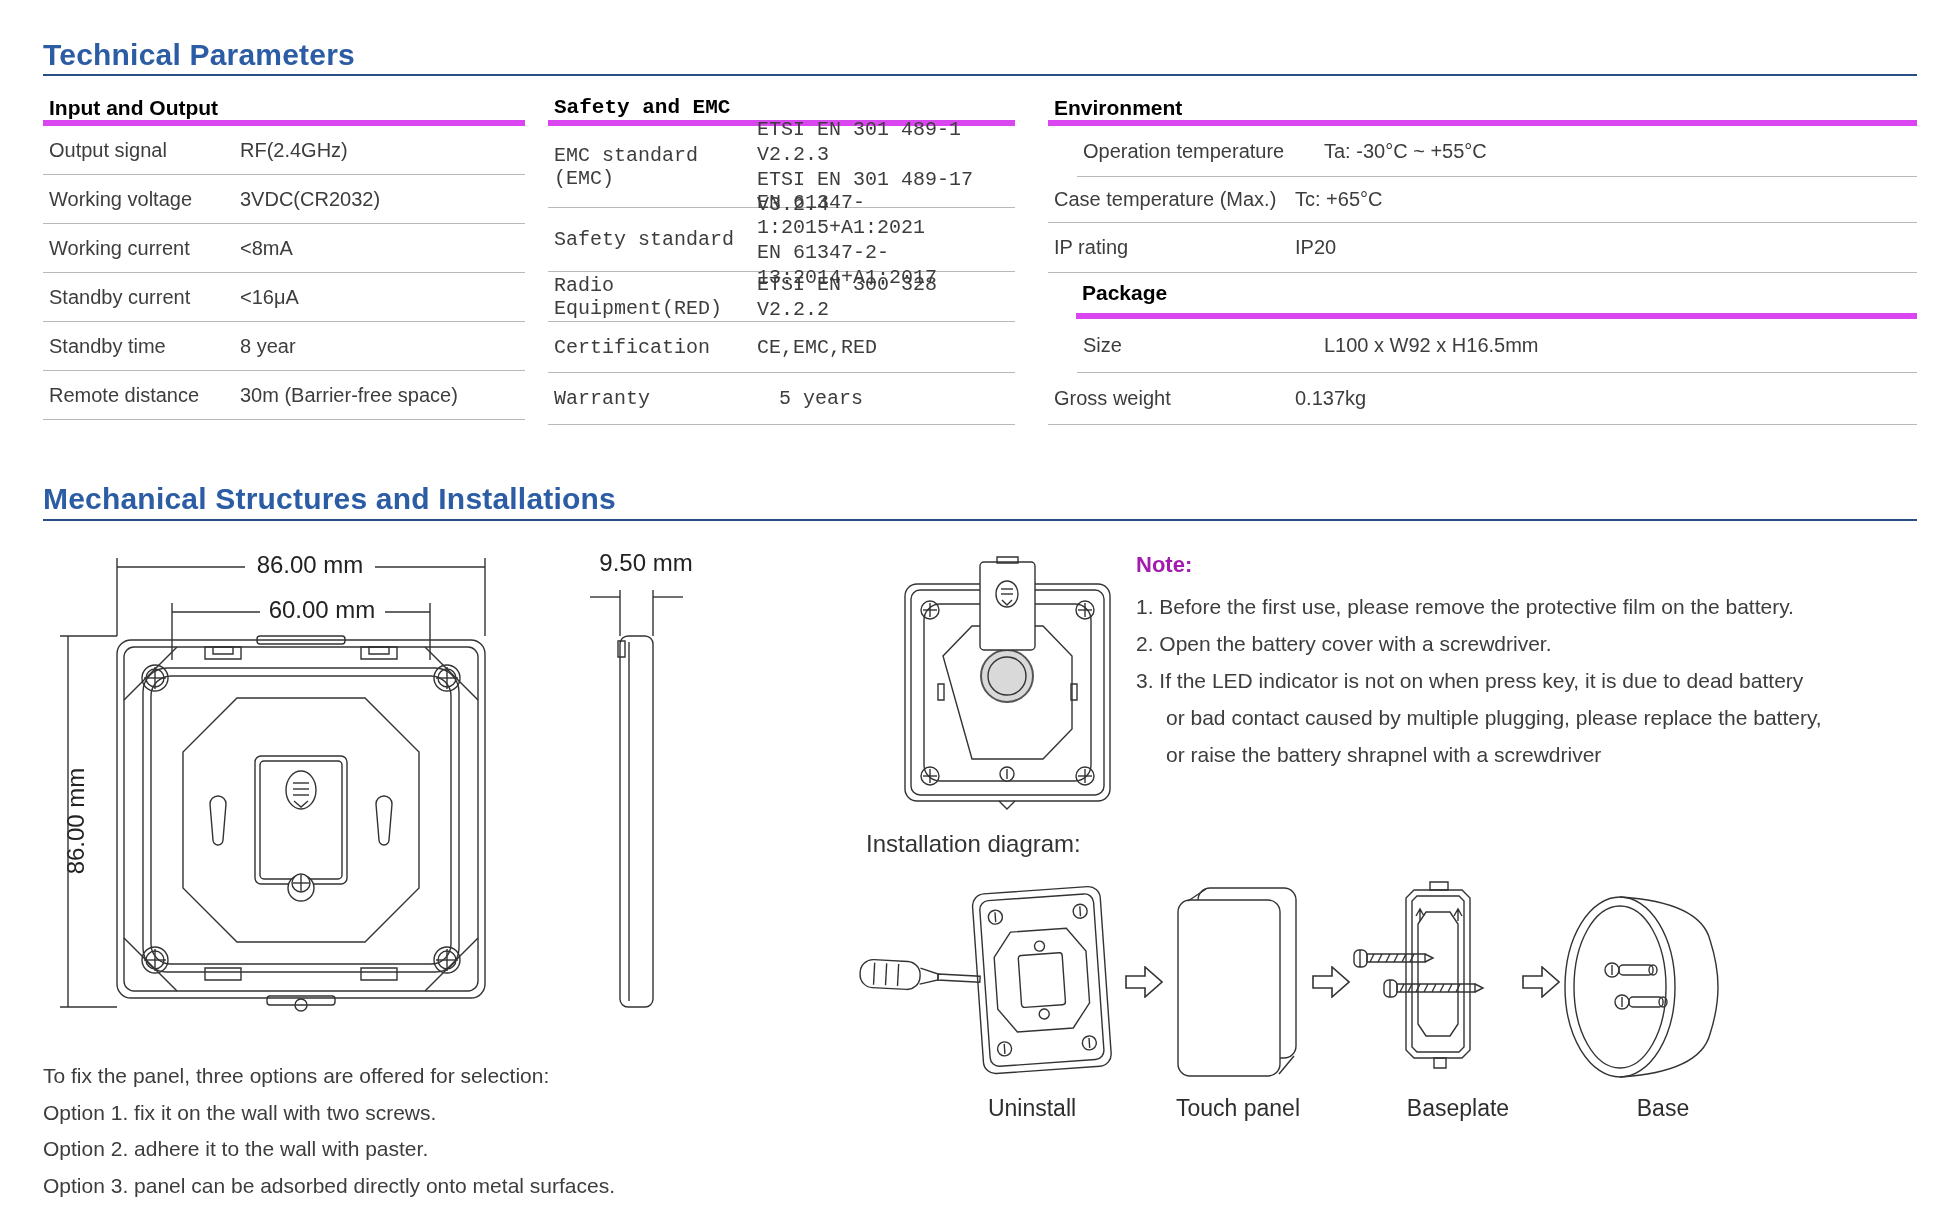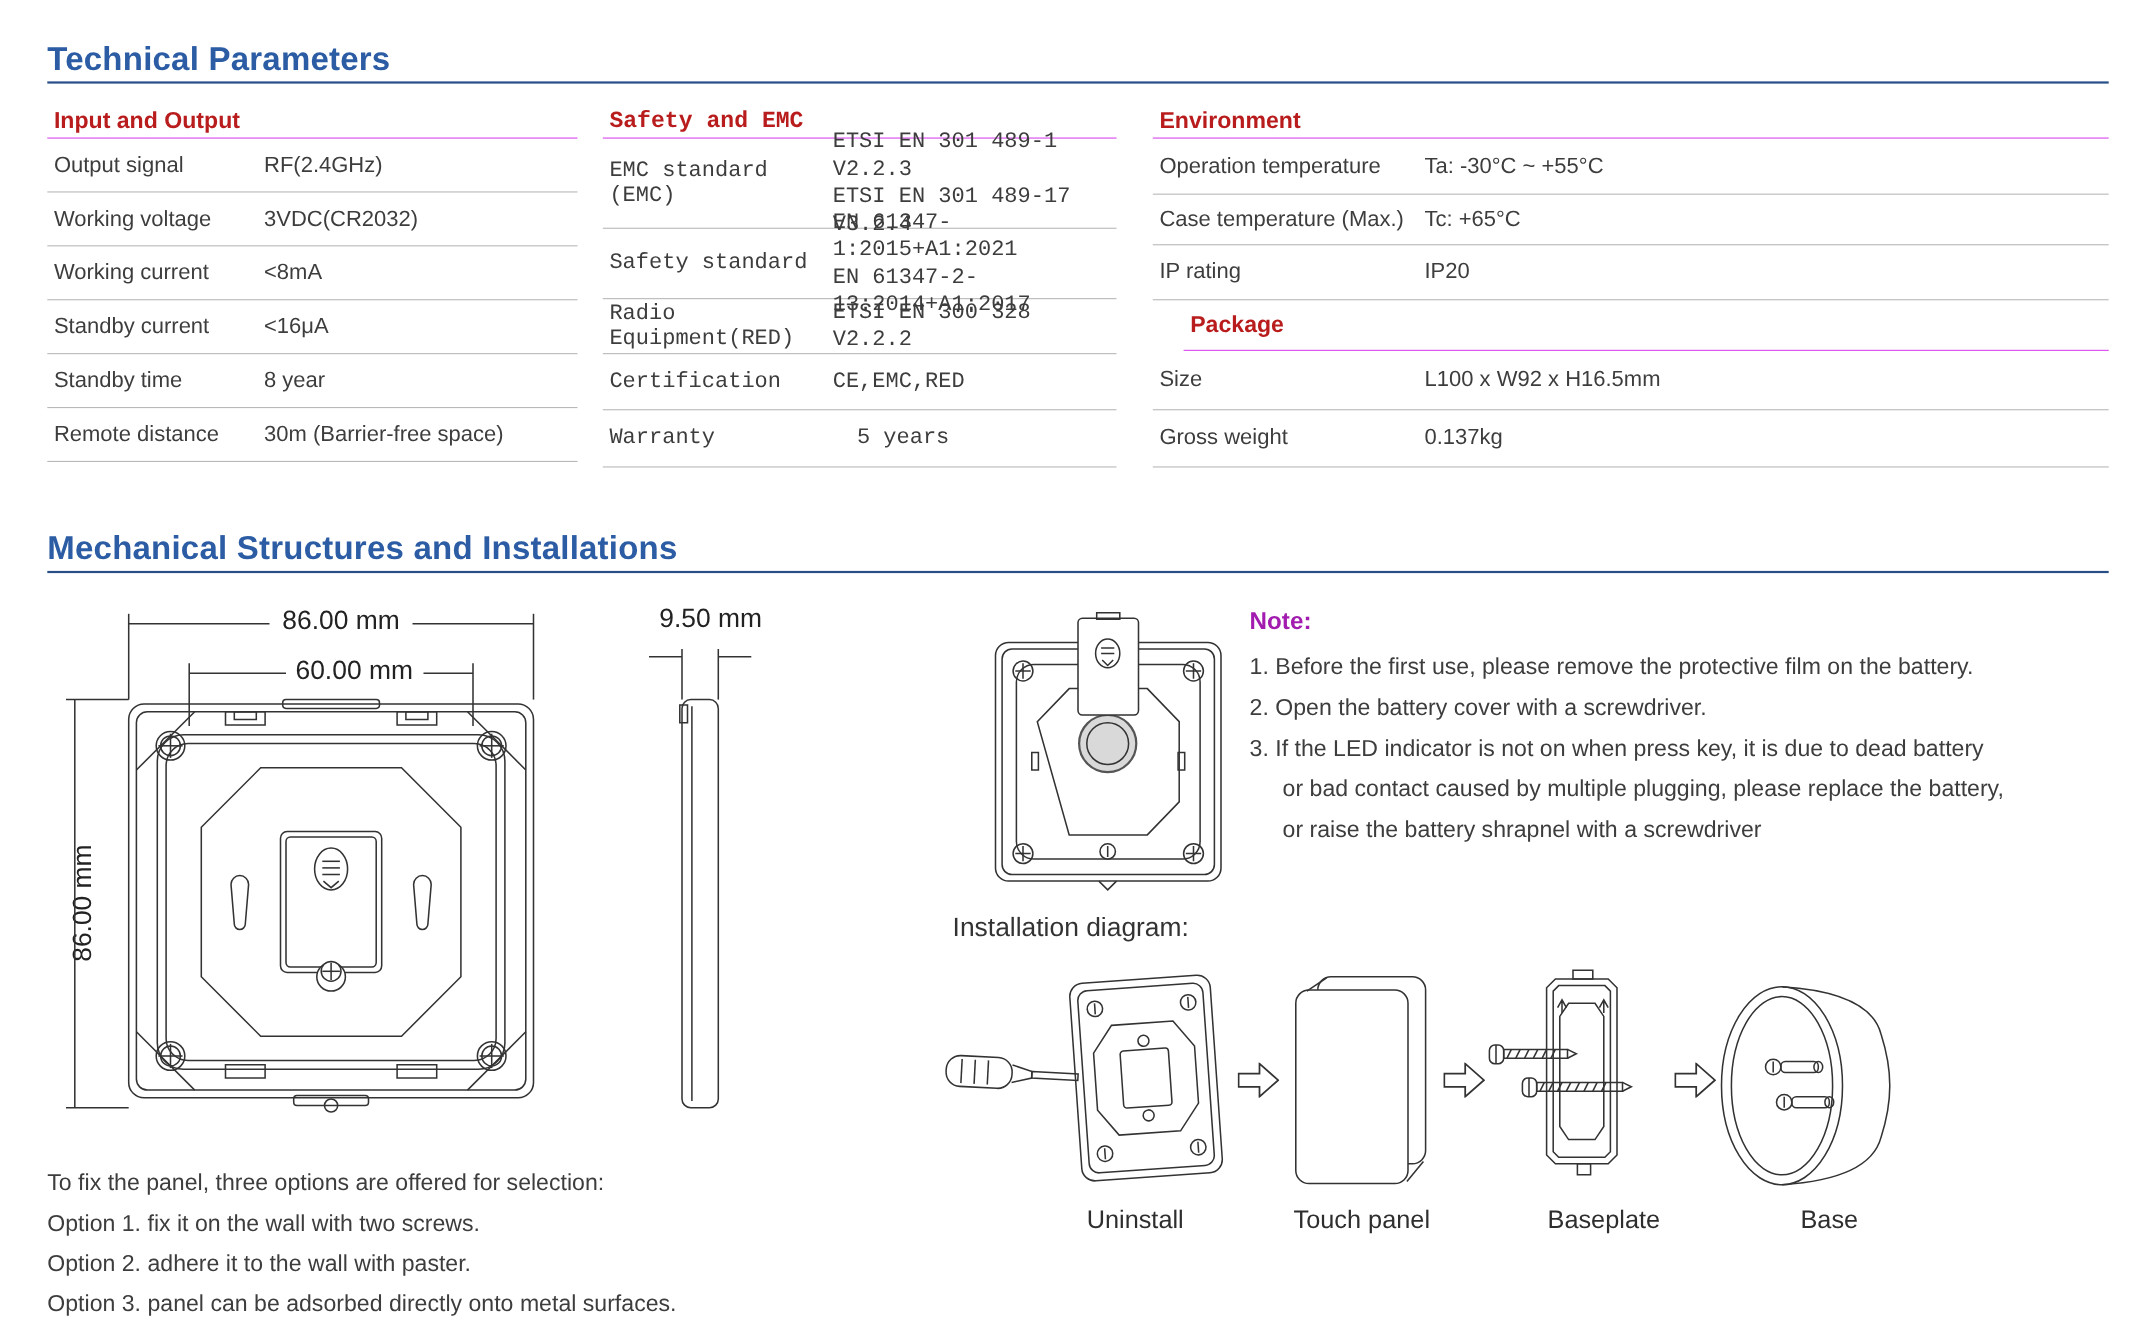--- a/index.html
+++ b/index.html
@@ -14,36 +14,36 @@
     letter-spacing:0.2px;
   }
   .sec-rule{position:absolute;left:43px;width:1874px;height:2px;background:#274e86;}
   
   .spec-table{position:absolute;top:95px;}
   .t1{left:43px;width:482px;}
   .t2{left:548px;width:467px;font-family:Liberation Mono, monospace;}
   .t3{left:1048px;width:869px;}
   .thead{
     height:31px;display:flex;align-items:center;font-size:21px;font-weight:700;
-    color:#b91c1c;border-bottom:1px solid #d946ef;padding-left:6px;box-sizing:border-box;
+    color:#000000;border-bottom:6px solid #d946ef;padding-left:6px;box-sizing:border-box;
   }
   .trow{
     display:flex;align-items:center;border-bottom:1px solid #b8b8b8;
     font-size:20px;color:#3d3d3d;box-sizing:border-box;
   }
   .trow .tlabel{padding-left:6px;box-sizing:border-box;}
   .t1 .trow{height:49px;}
   .t1 .tlabel{width:197px;flex:none;}
   .t2 .trow:nth-child(1){height:82px;}
   .t2 .trow:nth-child(2){height:64px;}
   .t2 .trow:nth-child(3){height:50px;align-items:center;}
   .t2 .trow:nth-child(4){height:51px;}
   .t2 .trow:nth-child(5){height:52px;gap:22px;}
   .t2 .tlabel{width:209px;flex:none;}
-  .t3 .trow:nth-child(1){height:51px;}
+  .t3 .trow:nth-child(1){height:51px;margin-left:29px;}
   .t3 .trow:nth-child(2){height:46px;}
   .t3 .trow:nth-child(3){height:50px;}
   .t3 .tlabel{width:247px;flex:none;}
   .t3 .pkg-rows .trow:nth-child(1){height:54px;}
   .t3 .pkg-rows .trow:nth-child(2){height:52px;}
   .tvalue{white-space:pre-line;line-height:25px;}
   
   .dim-label{
     position:absolute;font-size:24px;color:#222;text-align:center;width:160px;
     font-weight:400;

